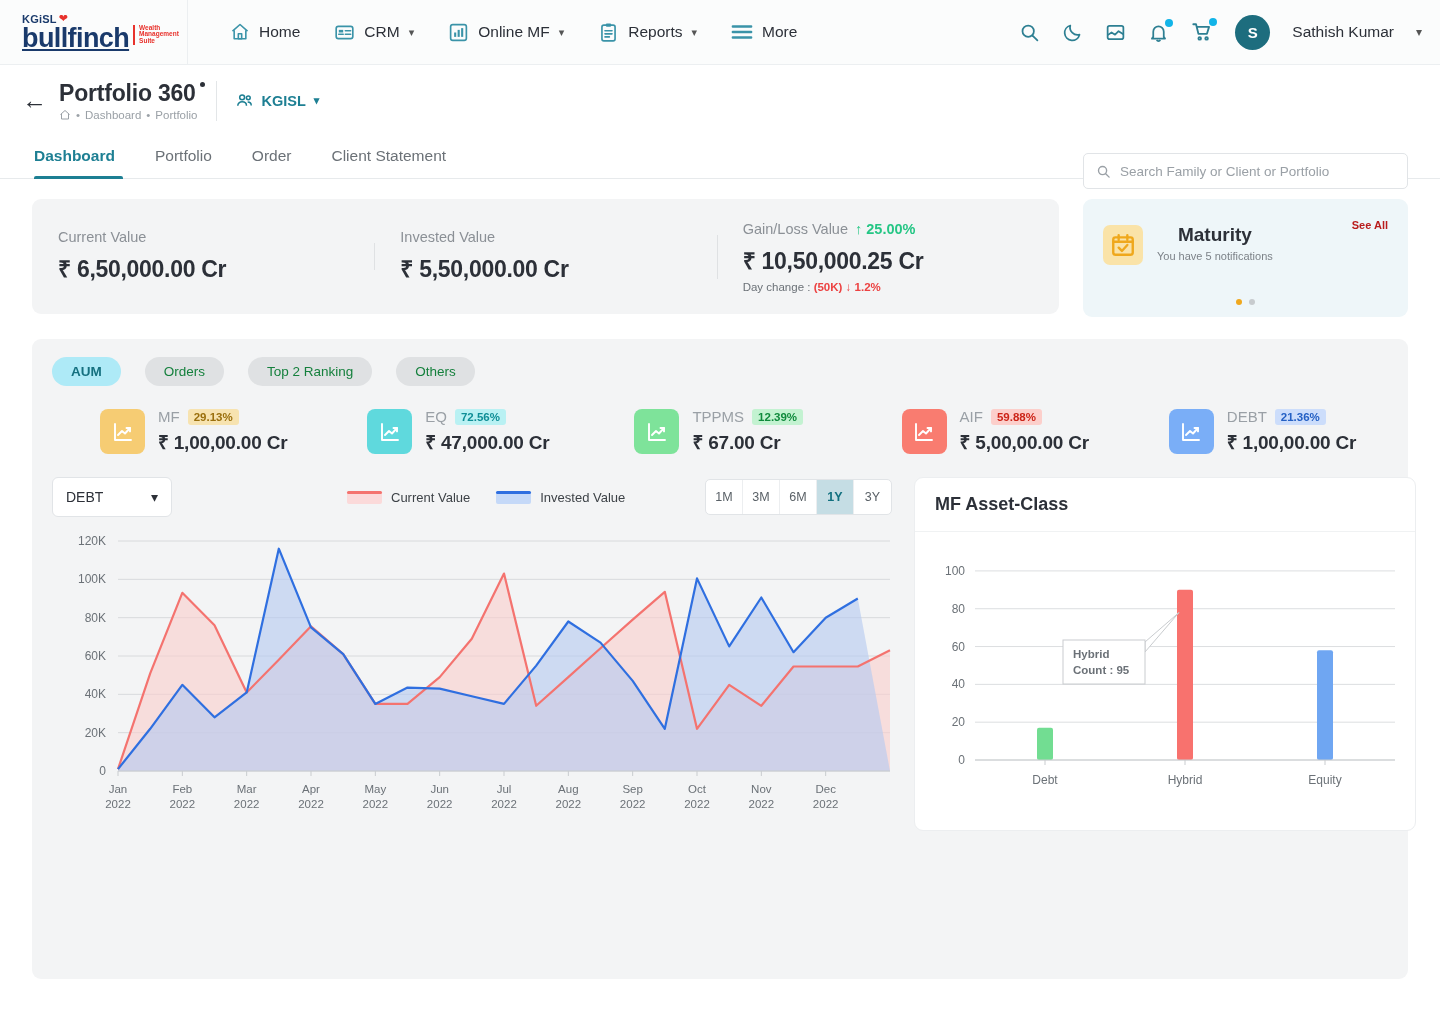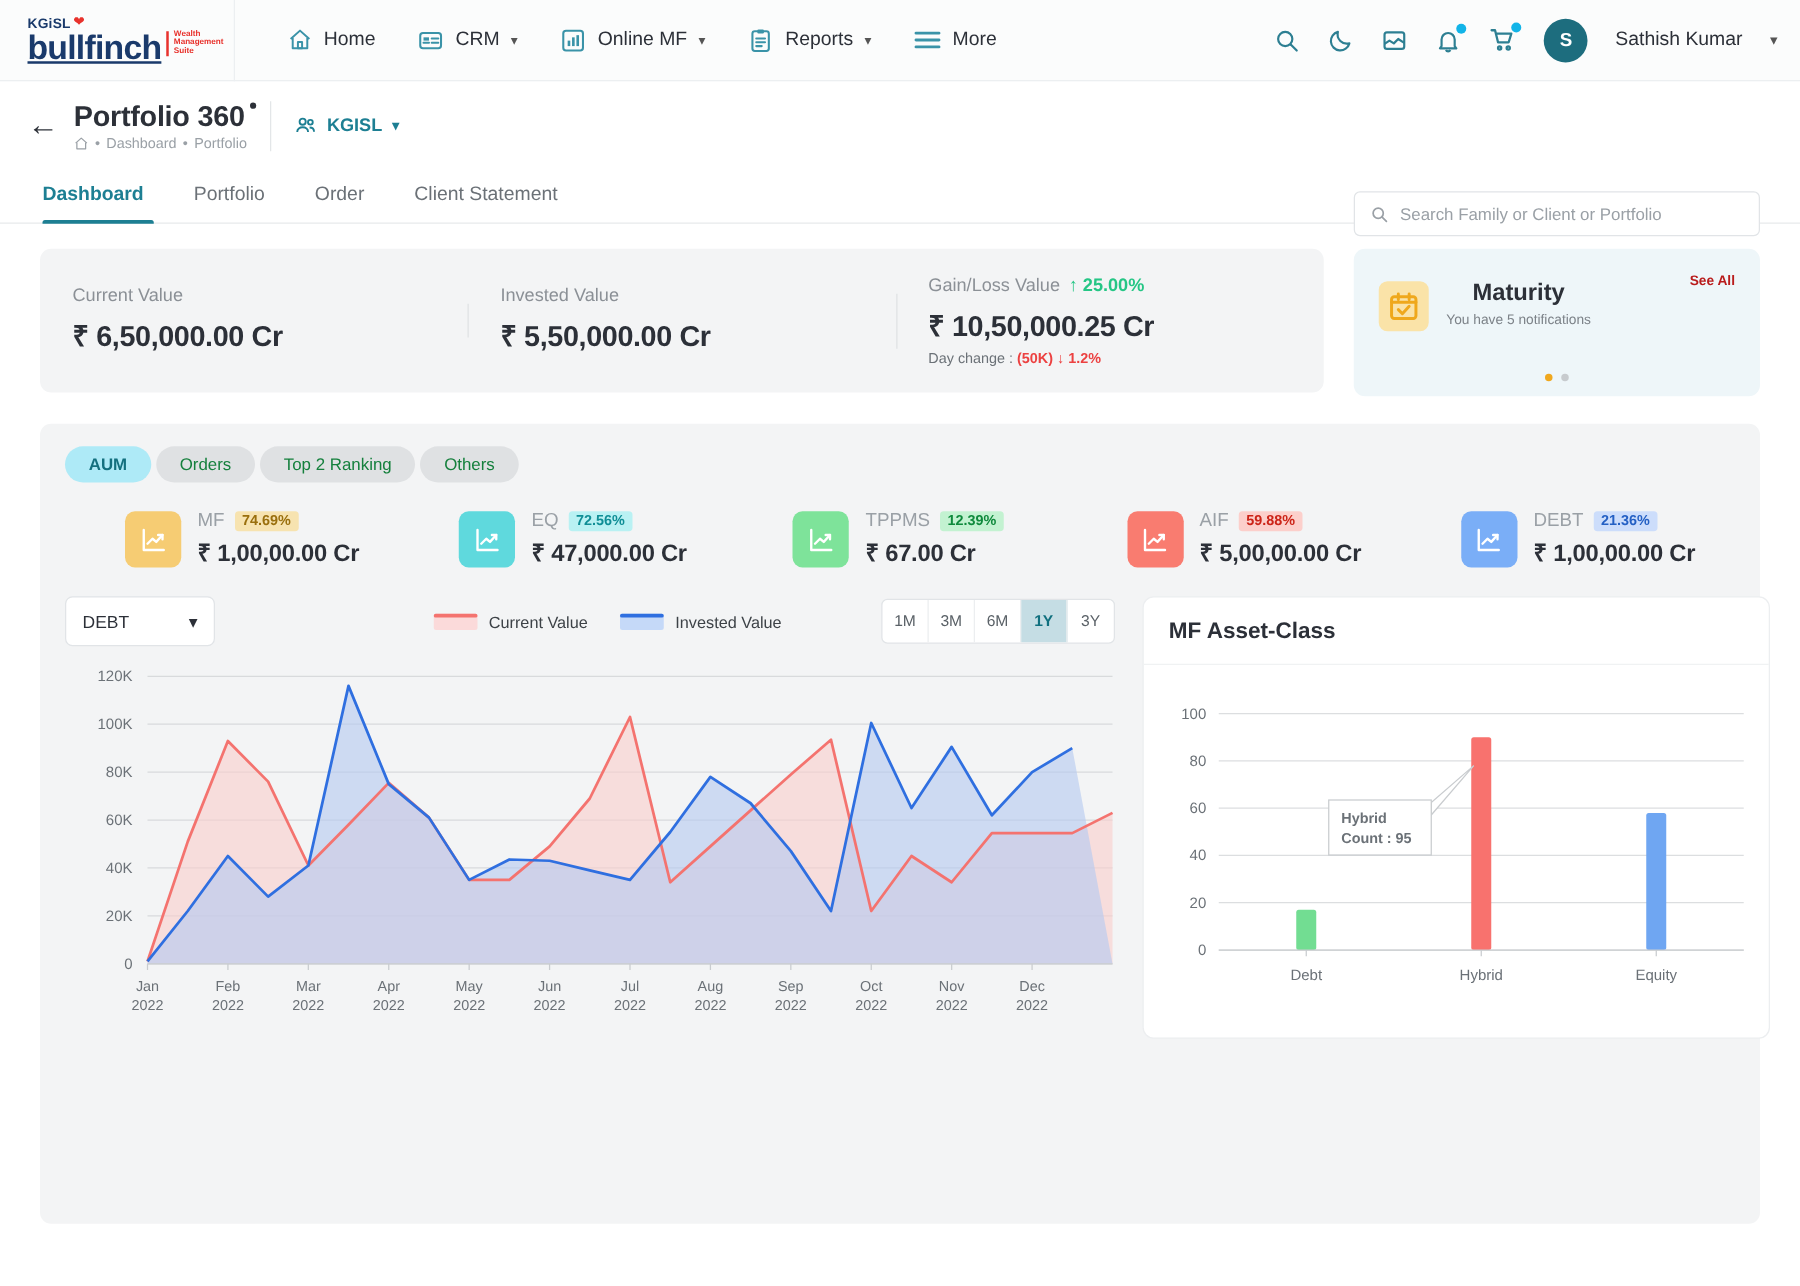--- a/index.html
+++ b/index.html
@@ -78,21 +78,21 @@
   .mat-ico { width:40px; height:40px; border-radius:7px; background:#fae3a8; display:flex; align-items:center; justify-content:center;}
   .mat-title { font-size:19px; font-weight:700; color:#2c3038; line-height:1.1;}
   .mat-sub { font-size:11px; color:#7c8288; margin-top:4px;}
   .seeall { position:absolute; right:20px; top:20px; font-size:11px; font-weight:700; color:#b91c1c; cursor:pointer;}
   .dots { position:absolute; bottom:12px; left:0; right:0; display:flex; justify-content:center; gap:7px;}
   .dots i { width:6px; height:6px; border-radius:50%; background:#c7cbce; display:block;}
   .dots i.on { background:#f0a81e; }
 
   
   .panel { margin:22px 32px 0; background:#f3f4f5; border-radius:9px; height:640px; padding:18px 20px; }
-  .chips { display:flex; gap:4px; }
+  .chips { display:flex; gap:24px; }
   .chip { height:29px; padding:0 19px; border-radius:15px; background:#dfe1e3; color:#15803d; font-size:13.5px;
           display:flex; align-items:center; cursor:pointer; }
   .chip.active { background:#aeeaf7; color:#14707f; font-weight:700;}
 
   .metrics { display:flex; margin-top:22px; }
   .metric { flex:1; display:flex; align-items:center; gap:13px;margin-left:48px; }
   .m-ico { width:45px; height:45px; border-radius:8px; display:flex; align-items:center; justify-content:center;}
   .m-top { display:flex; align-items:center; gap:8px; }
   .m-name { font-size:15px; color:#9aa0a6; }
   .m-pct { font-size:11.5px; font-weight:700; padding:2px 6px; border-radius:3px;}
@@ -353,21 +353,21 @@
       <div class="m-ico" style="background:#f6cc73">
         <svg width="24" height="24" viewBox="0 0 24 24" fill="none" stroke="#fff" stroke-width="1.9" stroke-linecap="round" stroke-linejoin="round">
           <path d="M4 4v16h16"></path>
             <path d="M7 15l4-4 3 2.5L19 8"></path>
             <path d="M15.5 8H19v3.4"></path>
         </svg>
       </div>
       <div>
         <div class="m-top">
           <span class="m-name">MF</span>
-          <span class="m-pct" style="background:#f7e3b0;color:#9a6f0d">74.69%</span>
+          <span class="m-pct" style="background:#f7e3b0;color:#9a6f0d">29.13%</span>
         </div>
         <div class="m-val">₹ 1,00,00.00 Cr</div>
       </div>
     </div>
 
     <div class="metric">
       <div class="m-ico" style="background:#5fd9dd">
         <svg width="24" height="24" viewBox="0 0 24 24" fill="none" stroke="#fff" stroke-width="1.9" stroke-linecap="round" stroke-linejoin="round">
           <path d="M4 4v16h16"></path>
             <path d="M7 15l4-4 3 2.5L19 8"></path>

